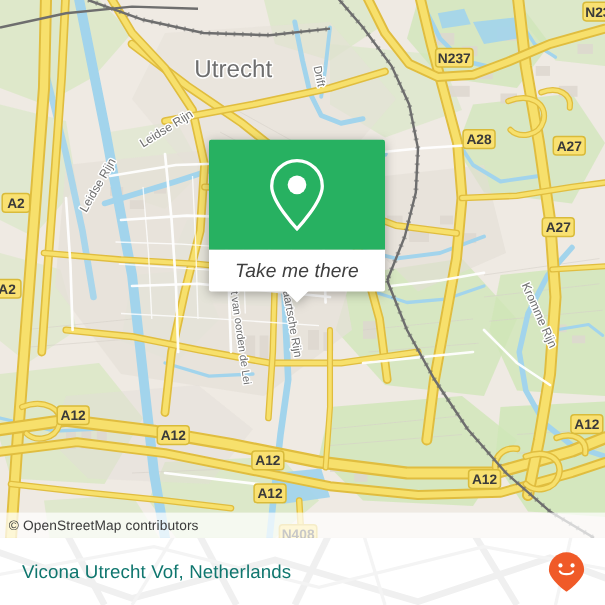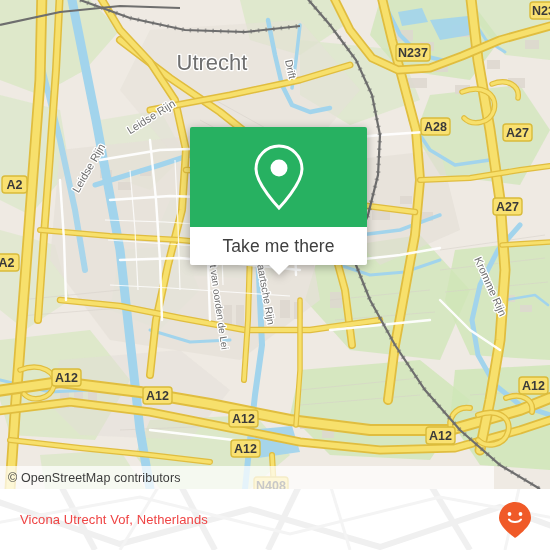--- a/index.html
+++ b/index.html
@@ -22,37 +22,38 @@
     width: 550px; height: 489px;
     background: #efeae3;
     overflow: hidden;
   }
   #map svg { display: block; }
 
   
   #attribution {
     position: absolute;
     left: 0; bottom: 0;
-    width: 494px; height: 23px;
+    width: 550px; height: 23px;
     background: rgba(255,255,255,0.72);
     display: flex; align-items: center;
     padding-left: 8px;
     font-size: 12.5px;
     color: #3c3c3c;
     letter-spacing: 0.1px;
     z-index: 40;
   }
 
   
   #callout {
     position: absolute;
     left: 190px; top: 127px;
-    width: 177px;
+    width: 160px;
     z-index: 30;
     filter: drop-shadow(0 2px 5px rgba(0,0,0,0.30));
+    font-style: italic;
   }
   #callout-top {
     height: 100px;
     background: #27b161;
     border-radius: 2px 2px 0 0;
     display: flex; align-items: center; justify-content: center;
   }
   #callout-bottom {
     height: 38px;
     background: #ffffff;
@@ -91,22 +92,22 @@
   }
   #footer-inner {
     position: relative;
     width: 550px; height: 61px;
     display: flex; align-items: center;
     justify-content: space-between;
     padding: 0 18px 0 20px;
     z-index: 2;
   }
   #footer-title {
-    font-size: 13px;
-    color: #ef4444;
+    font-size: 17px;
+    color: #0f766e;
     letter-spacing: 0.1px;
     white-space: nowrap;
   }
   #brand {
     display: flex; align-items: center; gap: 2px;
   }
   #brand-wordmark {
     font-size: 32px;
     font-weight: bold;
     color: #1a1a1a;

